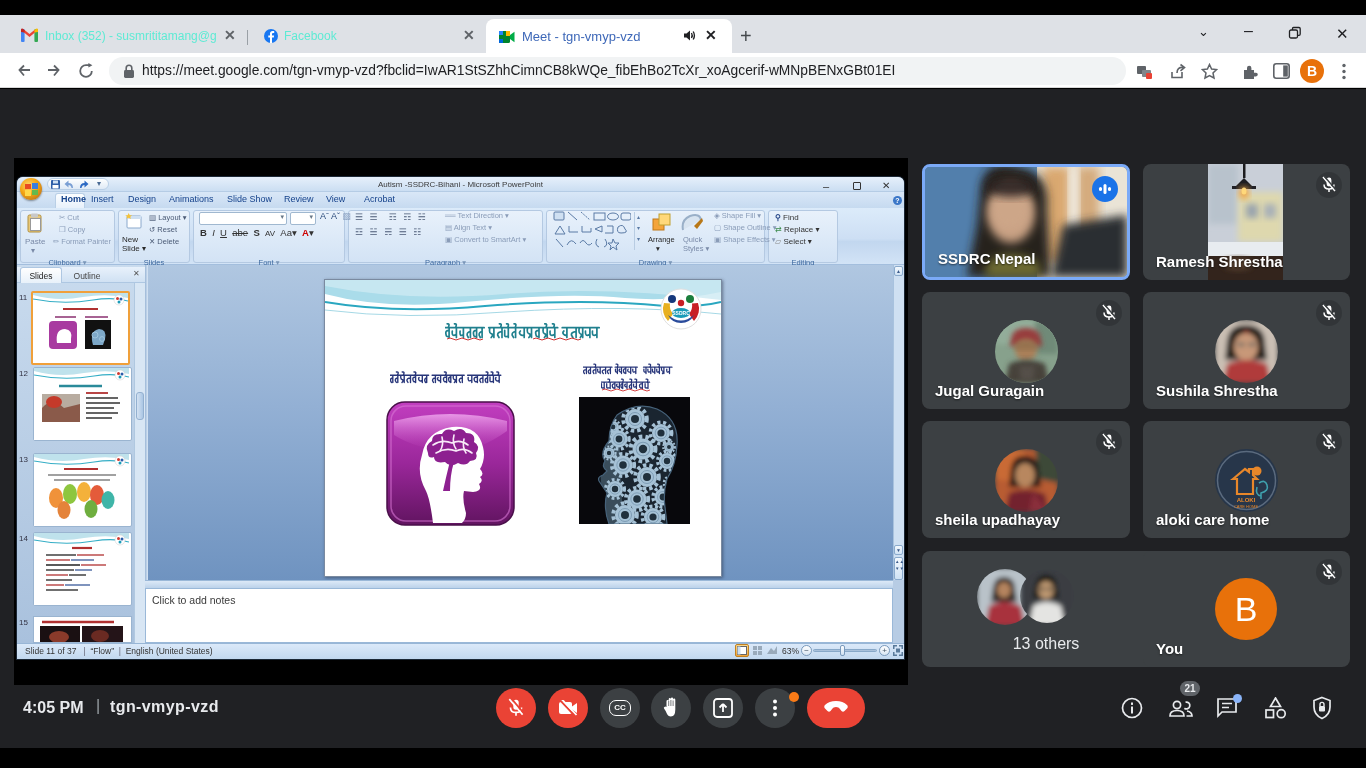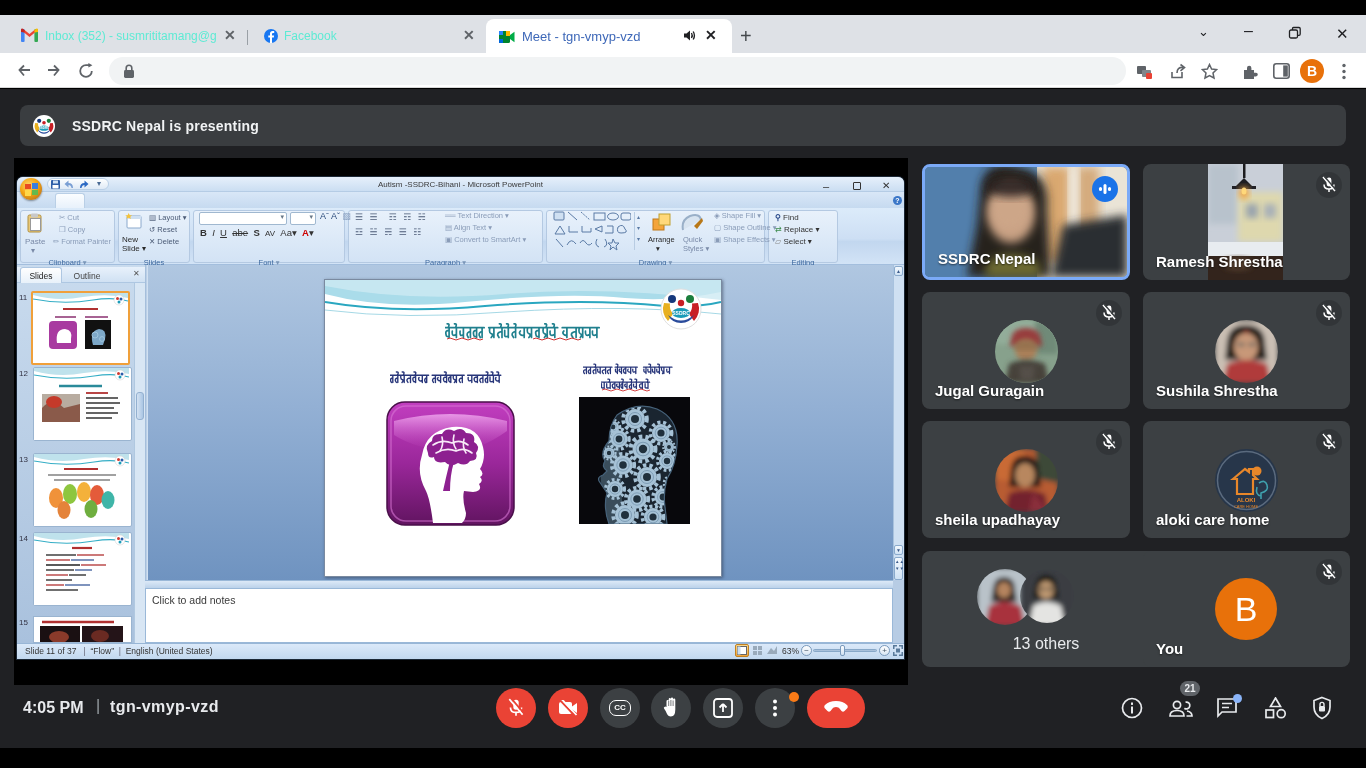--- a/index.html
+++ b/index.html
@@ -106,20 +106,21 @@
   </svg>
   <svg class="abs navic" style="left:78px;top:63px" width="16" height="16" viewBox="0 0 16 16">
     <path d="M13.8 8 A5.8 5.8 0 1 1 8 2.2 L11 2.2" stroke="#5f6368" stroke-width="1.8" fill="none"></path>
     <path d="M10.4 0 L14.4 2.3 L10.4 4.6 Z" fill="#5f6368"></path>
   </svg>
 
   <svg class="abs" style="left:123px;top:64px" width="12" height="15" viewBox="0 0 12 15">
     <rect x="1" y="6" width="10" height="8" rx="1.4" fill="#5f6368"></rect>
     <path d="M3.2 6 L3.2 4 A2.8 2.8 0 0 1 8.8 4 L8.8 6" stroke="#5f6368" stroke-width="1.6" fill="none"></path>
   </svg>
+  <div class="abs" id="urltext" style="left:142px;top:63px;width:980px">https://<b style="font-weight:normal;color:#202124">meet.google.com</b><span style="color:#202124">/tgn-vmyp-vzd?fbclid=IwAR1StSZhhCimnCB8kWQe_fibEhBo2TcXr_xoAgcerif-wMNpBENxGBt01EI</span></div>
 
   <svg class="abs" style="left:1136px;top:64px" width="18" height="16" viewBox="0 0 18 16">
     <rect x="1" y="2" width="9" height="8" rx="1" fill="#5f6368"></rect>
     <rect x="6" y="6" width="9" height="7" rx="1" fill="#80868b"></rect>
     <rect x="10" y="9" width="6" height="6" rx="1" fill="#e94235"></rect>
   </svg>
   <svg class="abs" style="left:1170px;top:63px" width="17" height="17" viewBox="0 0 17 17">
     <path d="M2 9 L2 14.5 L12 14.5 L12 9" stroke="#5f6368" stroke-width="1.6" fill="none"></path>
     <path d="M7 10 Q7 4 13 4.4 M10.5 1.5 L14.5 4.5 L10.5 7.8" stroke="#5f6368" stroke-width="1.6" fill="none"></path>
   </svg>
@@ -134,34 +135,20 @@
     <rect x="10.2" y="2.4" width="4.6" height="11.2" fill="#5f6368"></rect>
   </svg>
   <div class="abs" style="left:1300px;top:59px;width:24px;height:24px;border-radius:50%;background:#e8710a;color:#fff;font-size:14px;font-weight:bold;text-align:center;line-height:24px">B</div>
   <svg class="abs" style="left:1341px;top:63px" width="6" height="17" viewBox="0 0 6 17" fill="#5f6368">
     <circle cx="3" cy="2.5" r="1.7"></circle>
       <circle cx="3" cy="8.5" r="1.7"></circle>
       <circle cx="3" cy="14.5" r="1.7"></circle>
   </svg>
 
   <div class="abs" id="meet">
-    <div id="banner">
-      <svg style="position:absolute;left:13px;top:10px" width="22" height="22" viewBox="0 0 22 22">
-        <circle cx="11" cy="11" r="11" fill="#fff"></circle>
-        <circle cx="6.2" cy="5.8" r="2.1" fill="#16387c"></circle>
-        <circle cx="15.8" cy="5.8" r="2.1" fill="#1b7e3c"></circle>
-        <path d="M2.2 8 A9.5 9.5 0 0 0 4.2 17.5 L7 13.5 Q4.5 11 5 8.2 Z" fill="#e8b020"></path>
-        <path d="M19.8 8 A9.5 9.5 0 0 1 17.8 17.5 L15 13.5 Q17.5 11 17 8.2 Z" fill="#c81f25"></path>
-        <path d="M4.5 14.5 Q11 20.5 17.5 14.5 Q15 18.8 11 18.8 Q7 18.8 4.5 14.5 Z" fill="#2a4b9b"></path>
-        <ellipse cx="11" cy="13.2" rx="4.6" ry="2.6" fill="#1a9bb8"></ellipse>
-        <text x="11" y="14.4" font-size="3" fill="#fff" text-anchor="middle" font-weight="bold">SSDRC</text>
-        <circle cx="11" cy="7.8" r="1.8" fill="#c81f25"></circle>
-      </svg>
-      <span class="txt">SSDRC Nepal is presenting</span>
-    </div>
     <div id="feed"></div>
 
     <div class="tile" id="t1" style="left:922px;top:75px;width:208px;height:116px;border:3px solid #7baaf7">
       <svg width="202" height="110" viewBox="0 0 202 110" preserveAspectRatio="none">
         <defs>
             <filter id="bl1" x="-30%" y="-30%" width="160%" height="160%">
               <feGaussianBlur stdDeviation="5"></feGaussianBlur>
             </filter>
           </defs>
         <rect width="202" height="110" fill="#5e8ab2"></rect>
@@ -408,20 +395,30 @@
     <div class="abs" style="left:80px;top:2px;font-size:8px;color:#4a6a94">▾</div>
 
     <div class="abs" style="left:0;top:3px;width:887px;text-align:center;font-size:8px;color:#3a3a3a">Autism -SSDRC-Bihani - Microsoft PowerPoint</div>
 
     <div class="abs" style="left:806px;top:3px;font-size:11px;color:#333">–</div>
     <div class="abs" style="left:836px;top:5px;width:8px;height:8px;border:1.2px solid #333;border-radius:1px"></div>
     <div class="abs" style="left:865px;top:3px;font-size:10px;color:#333">✕</div>
 
     <div class="abs" style="left:0;top:15px;width:887px;height:16px;background:linear-gradient(#d9e7f7,#c6daf0)"></div>
     <div class="abs" style="left:38px;top:16px;width:30px;height:15px;background:linear-gradient(#fbfdff,#e8f1fb);border:1px solid #b9cfe6;border-bottom:none;border-radius:3px 3px 0 0"></div>
+    <div class="abs" style="left:0;top:17px;width:887px;height:13px;font-size:9px;color:#15428b">
+      <span style="position:absolute;left:44px;font-weight:bold">Home</span>
+      <span style="position:absolute;left:74px">Insert</span>
+      <span style="position:absolute;left:111px">Design</span>
+      <span style="position:absolute;left:152px">Animations</span>
+      <span style="position:absolute;left:210px">Slide Show</span>
+      <span style="position:absolute;left:267px">Review</span>
+      <span style="position:absolute;left:309px">View</span>
+      <span style="position:absolute;left:347px">Acrobat</span>
+    </div>
     <div class="abs" style="left:876px;top:19px;width:9px;height:9px;border-radius:50%;background:#3b77c8;color:#fff;font-size:7px;text-align:center;line-height:9px;font-weight:bold">?</div>
 
     <div class="abs" style="left:0;top:31px;width:887px;height:57px;background:linear-gradient(#dcebfa 0%,#cddff4 55%,#c2d7ef 60%,#d2e3f6 100%);border-bottom:1px solid #a3bedd"></div>
 
     <div class="abs grpf" style="left:3px;width:95px"></div>
     <div class="abs grpf" style="left:101px;width:72px"></div>
     <div class="abs grpf" style="left:176px;width:152px"></div>
     <div class="abs grpf" style="left:331px;width:195px"></div>
     <div class="abs grpf" style="left:529px;width:219px"></div>
     <div class="abs grpf" style="left:751px;width:70px"></div>

